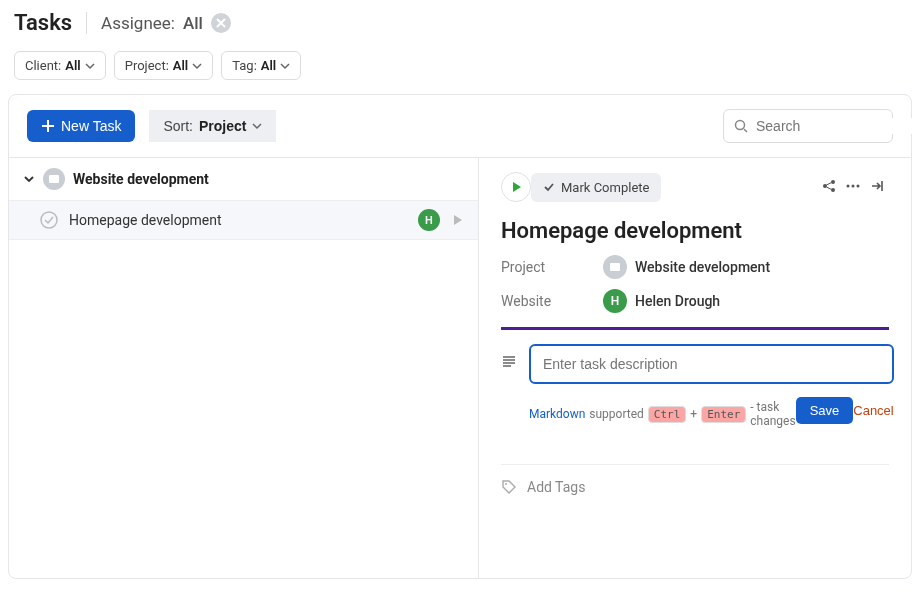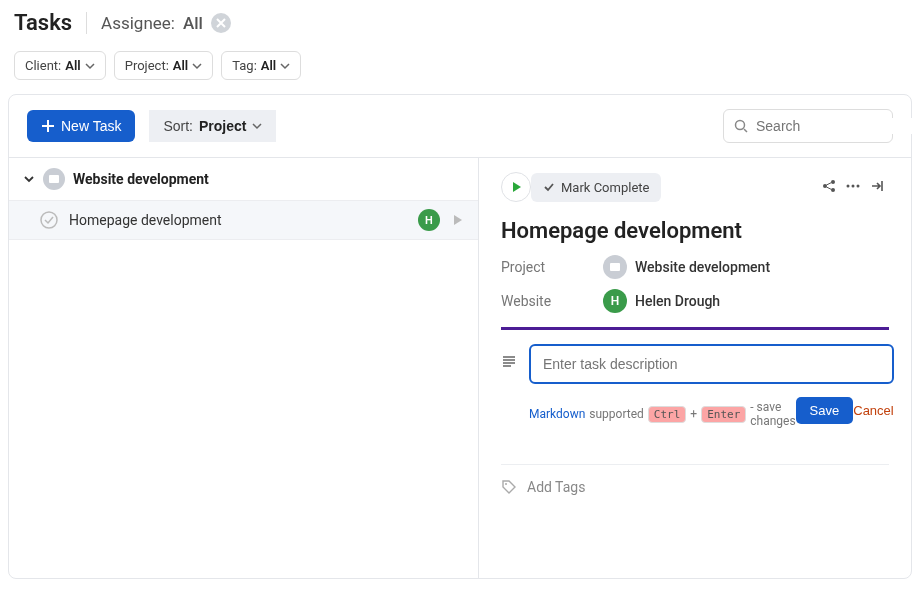--- a/index.html
+++ b/index.html
@@ -241,21 +241,21 @@
           </span>
         <div class="desc-right">
           <input class="desc-input" type="text" placeholder="Enter task description" style="">
           <div class="desc-actions-row">
             <div class="desc-help">
               <span class="link">Markdown</span>
               <span>supported</span>
               <span class="kbd">Ctrl</span>
               <span>+</span>
               <span class="kbd">Enter</span>
-              <span>- save changes</span>
+              <span>- task changes</span>
             </div>
             <div class="right-actions">
               <button class="btn-save">Save</button>
               <button class="btn-cancel">Cancel</button>
             </div>
           </div>
         </div>
       </div>
 
       <div class="tags-section">

